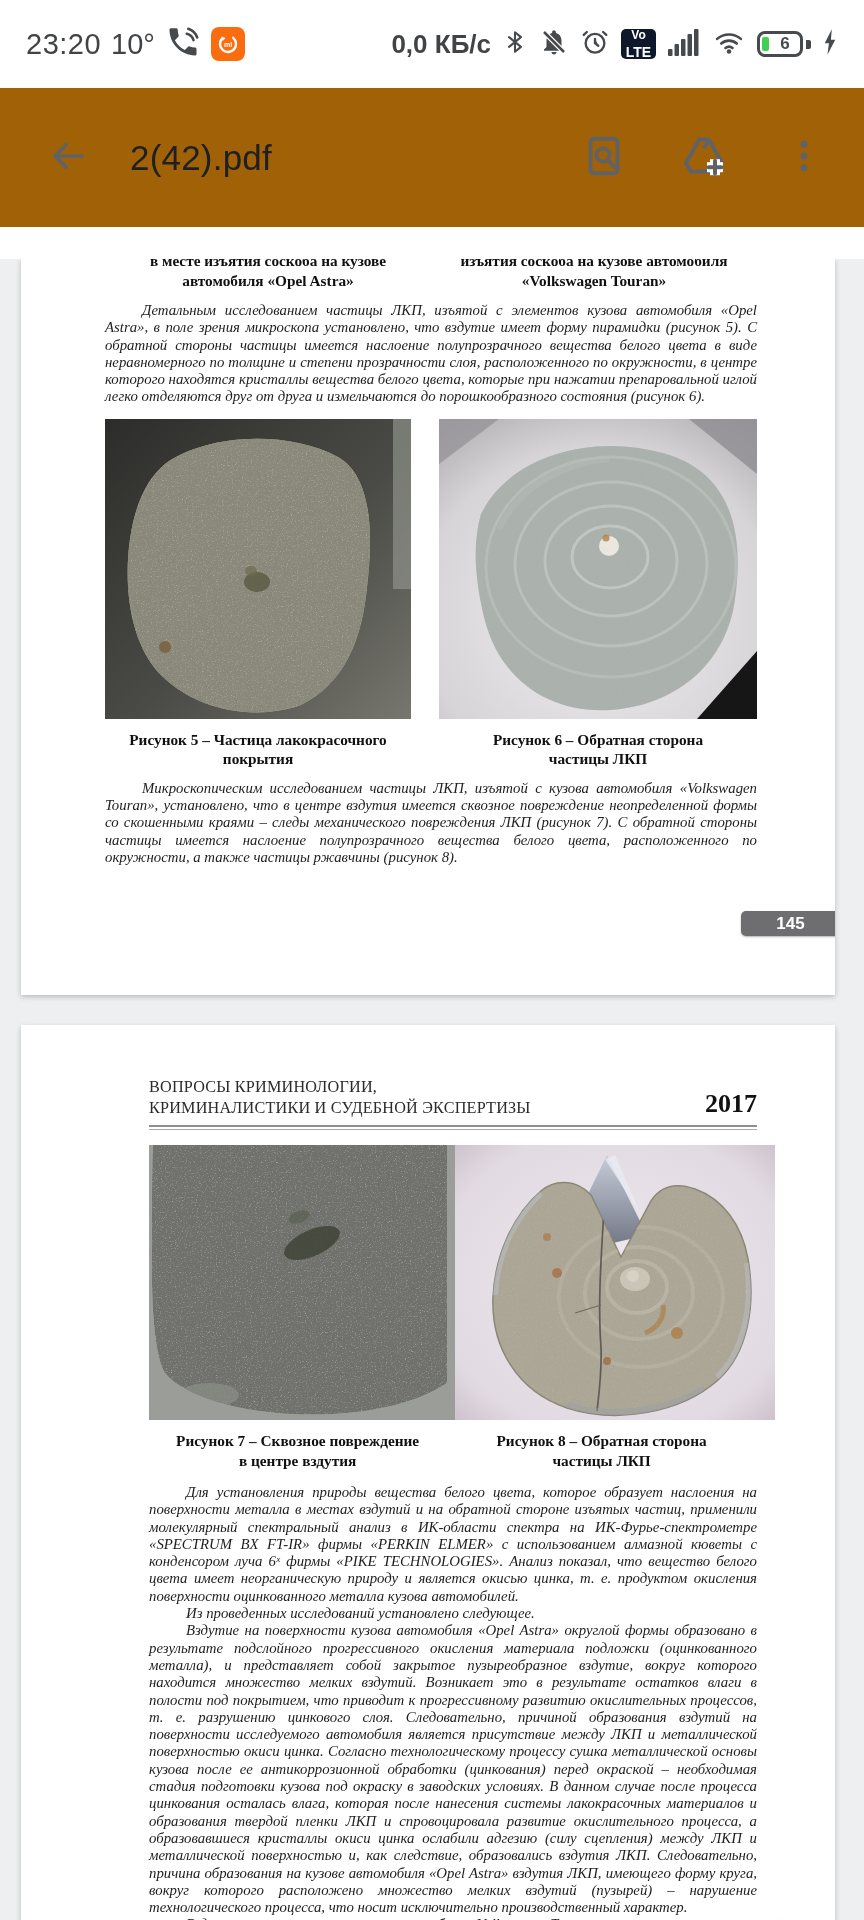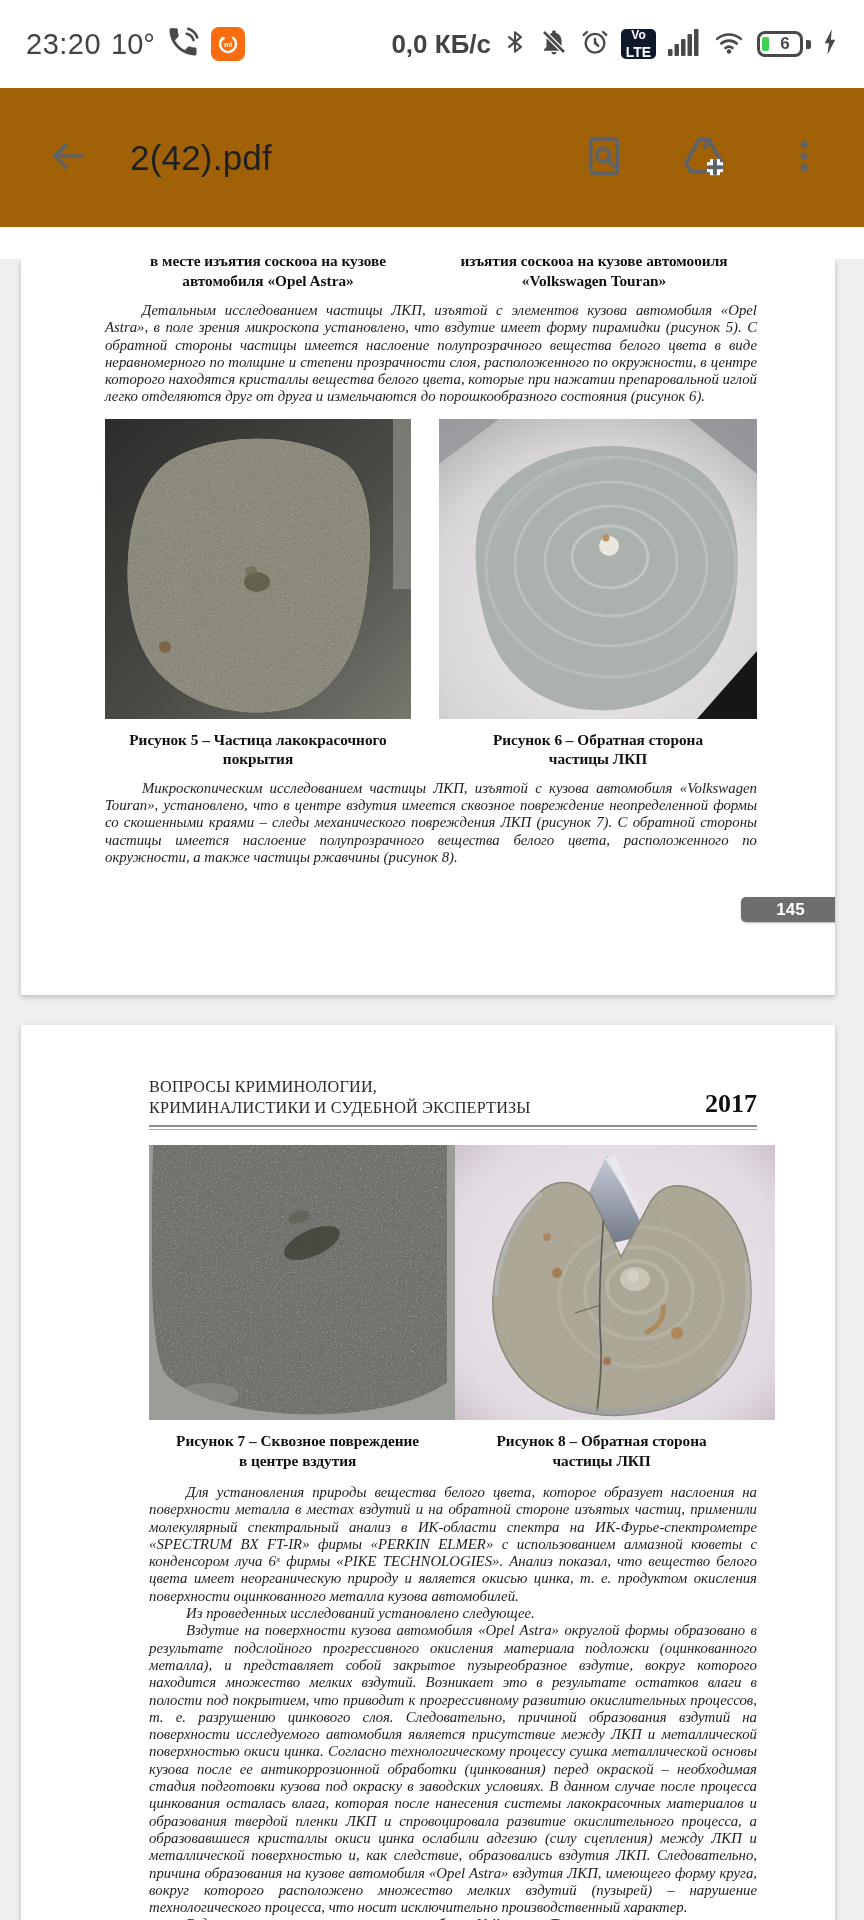--- a/index.html
+++ b/index.html
@@ -50,21 +50,21 @@
 
   .clipcaps { display:flex; margin-top:-8px; }
   .clipcaps .col { width:50%; text-align:center; font-weight:700; font-size:15.3px;
                    line-height:20px; font-family:"Liberation Serif", serif; color:#101012; }
   .para1 { margin-top:11px; }
   .figrow { display:flex; justify-content:space-between; margin-top:13px; }
   .capsrow { display:flex; justify-content:space-between; margin-top:7px; }
   .figcap { text-align:center; font-weight:700; font-size:15.3px; line-height:19.5px;
             font-family:"Liberation Serif", serif; color:#101012; }
   .para2 { margin-top:11px; }
-  .badge145 { position:absolute; right:-5px; top:638px; width:99px; height:25px;
+  .badge145 { position:absolute; right:-5px; top:652px; width:99px; height:25px;
               background:#6e6e70; border-radius:5px; color:#fff; font-weight:700;
               font-size:17px; display:flex; align-items:center; justify-content:center;
               box-shadow:0 1px 2px rgba(0,0,0,.3); }
 
   .p2head { display:flex; align-items:flex-end; justify-content:space-between; padding-top:52px; }
   .journal { font-family:"Liberation Serif", serif; font-size:16.2px; line-height:21px;
              color:#2b2b2d; letter-spacing:.2px; }
   .year { font-family:"Liberation Serif", serif; font-size:26px; font-weight:700; color:#111; }
   .dblrule { margin-top:6px; height:5px; border-top:2px solid #8f8f91; border-bottom:1px solid #a8a8aa; }
   .figrow2 { margin-top:15px; }

